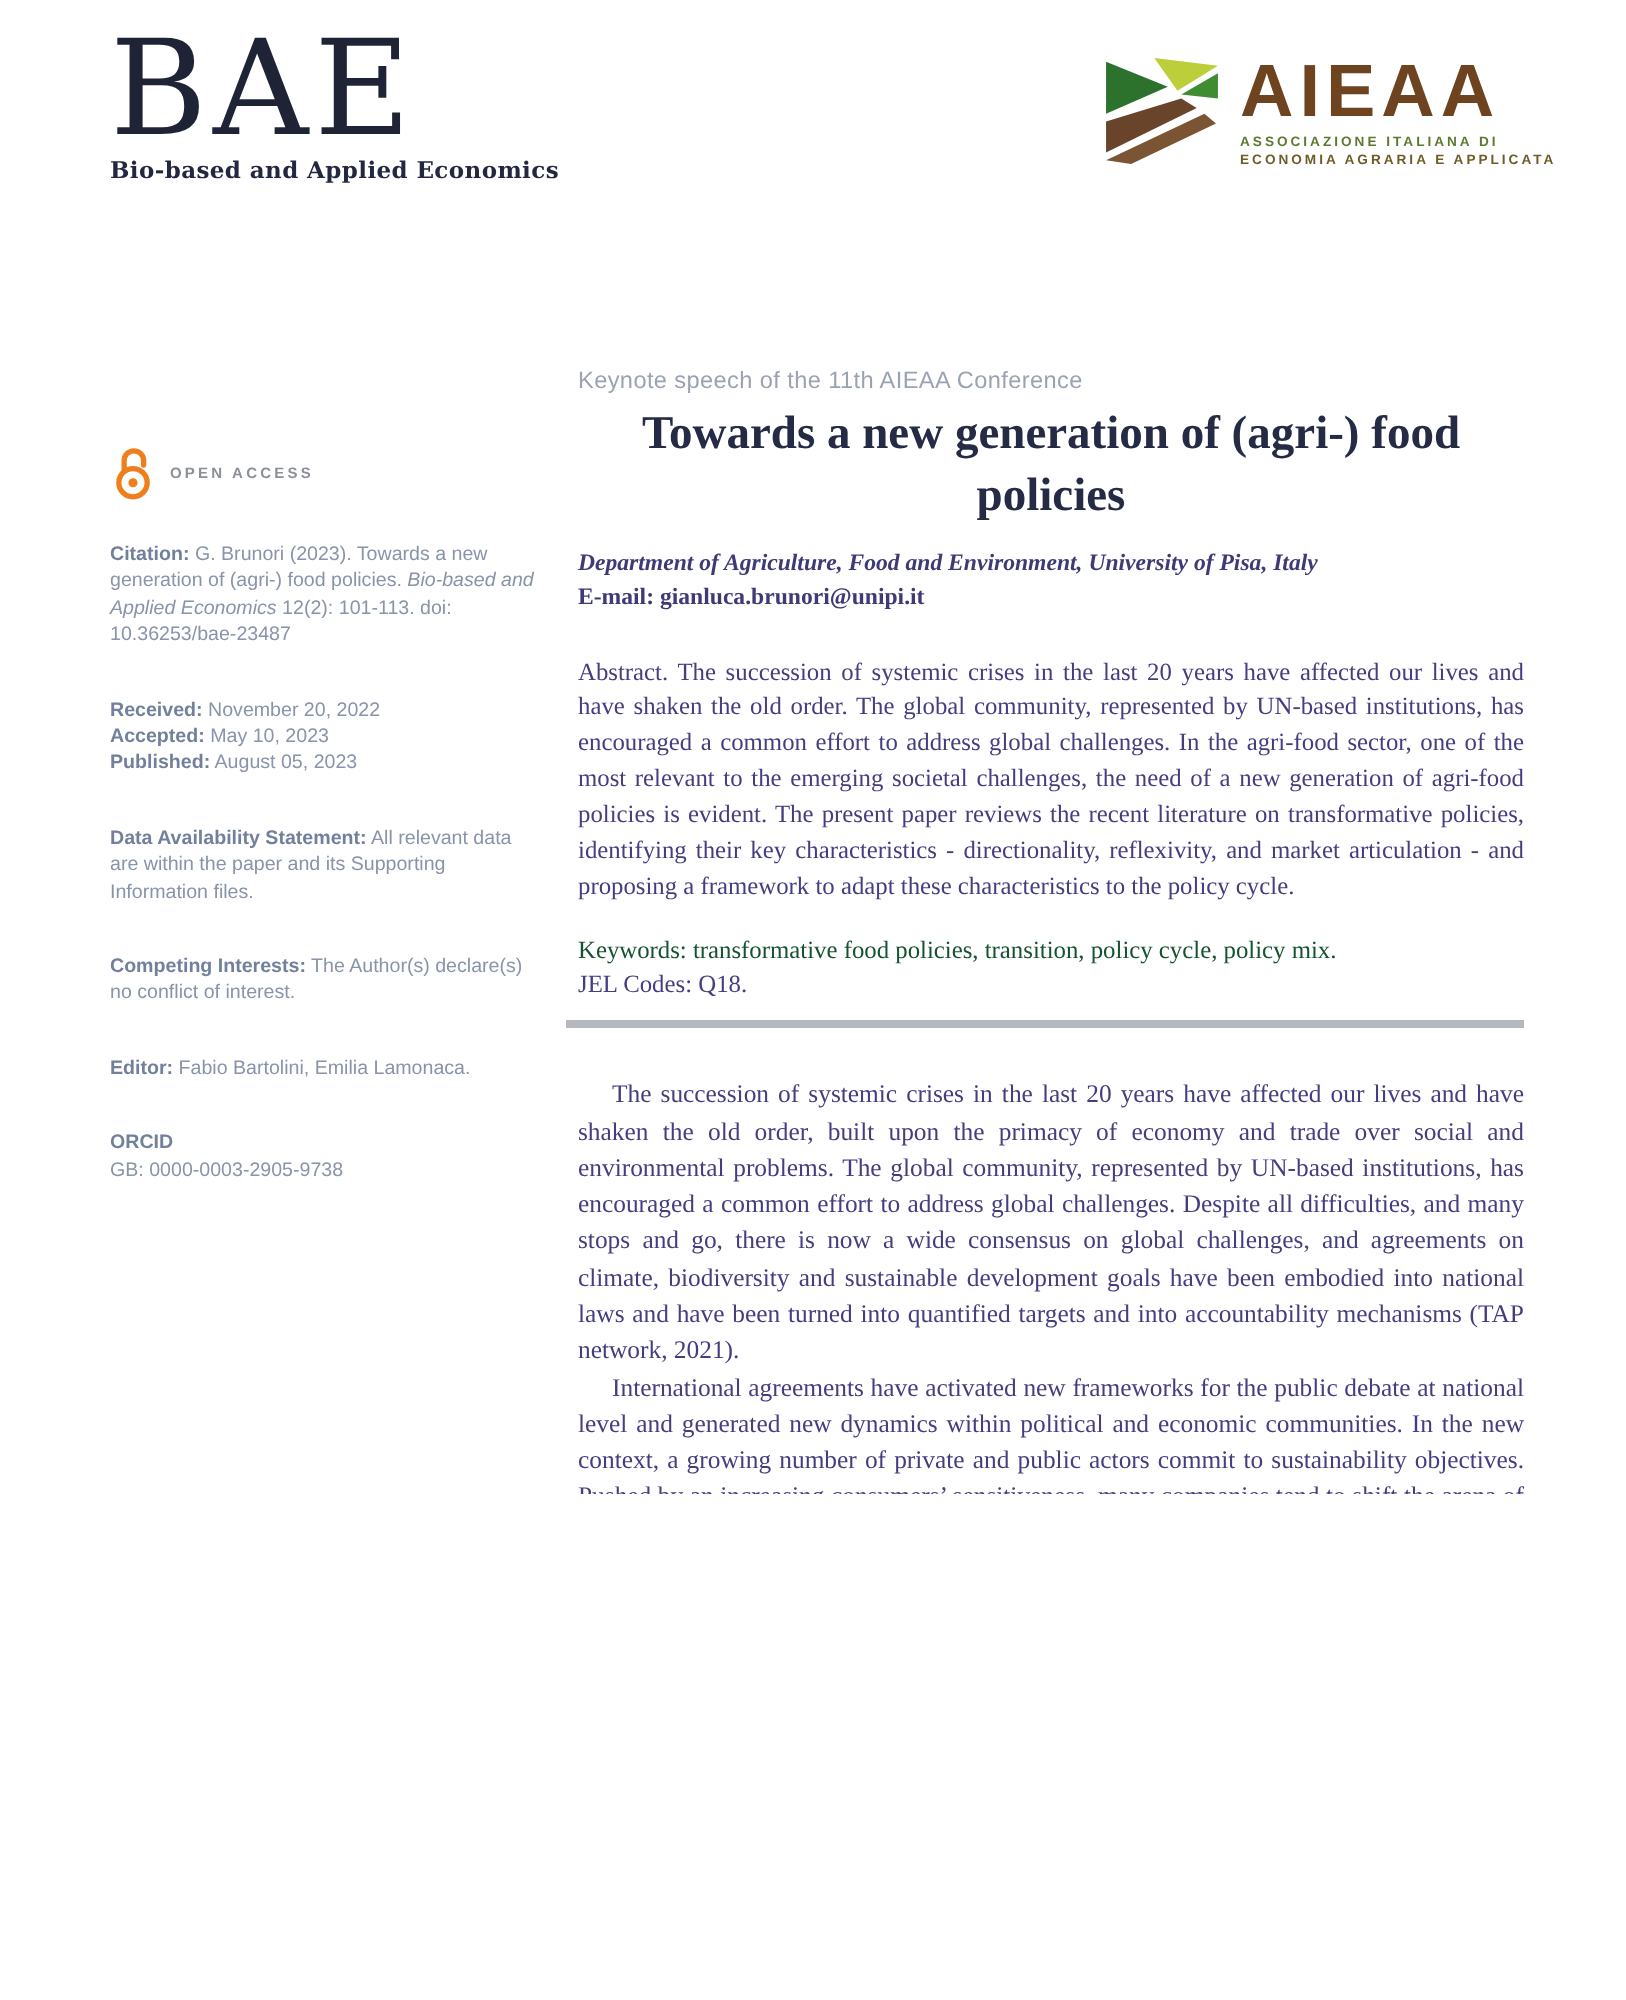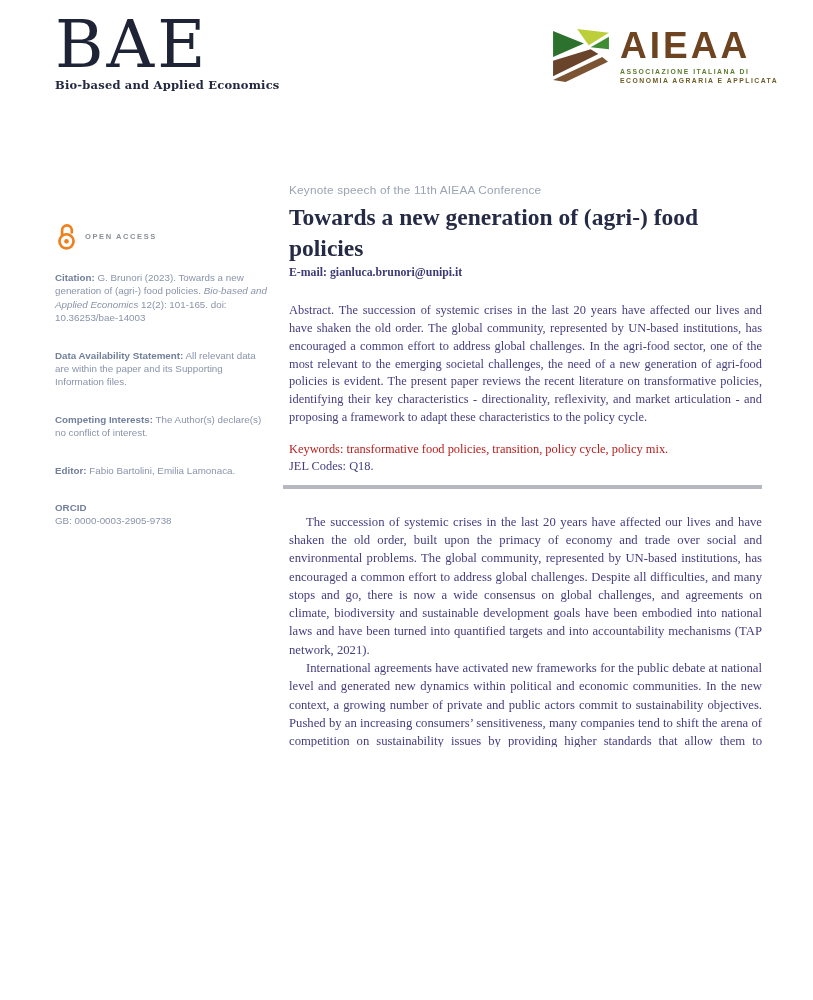--- a/index.html
+++ b/index.html
@@ -48,37 +48,37 @@
   .it { font-style:italic; }
 
   
   .main { position:absolute; left:289px; top:183px; width:473px; }
   .kicker {
     font-family:"Liberation Sans", sans-serif; font-size:11.8px;
     color:#9ba3b3; letter-spacing:0.2px;
   }
   .title {
     font-size:23.5px; font-weight:bold; color:#262b45;
-    line-height:1.32; margin-top:5px;
+    line-height:1.32; margin-top:5px;text-align:center;
   }
   .author {
     margin-top:30px; font-variant:small-caps; font-size:14.5px;
     letter-spacing:0.6px; color:#2d3252; font-weight:600;
   }
   .affil {
     margin-top:9px; font-style:italic; font-weight:bold;
     font-size:11.8px; color:#3e3a76; line-height:1.4;
   }
   .email { font-size:11.8px; font-weight:bold; color:#3e3a76; margin-top:1px; }
   .abstract {
     margin-top:22px; font-size:12.4px; line-height:1.44;
     text-align:justify; color:#443d7f;
   }
   .bold { font-weight:normal; }
-  .kw { margin-top:14px; font-size:12.4px; line-height:1.4; color:#b91c1c; }
+  .kw { margin-top:14px; font-size:12.4px; line-height:1.4; color:#14532d; }
   .jel { font-size:12.4px; line-height:1.4; color:#443d7f; }
   .divider { margin-top:9px; margin-left:-6px; width:479px; height:4px; background:#b5b8be; }
   .sec-head {
     margin-top:50px; text-align:center; font-size:12.8px;
     letter-spacing:0.4px; color:#3b3570; font-weight:500;
   }
   .body-para {
     font-size:12.7px; line-height:1.44; text-align:justify;
     color:#443d7f; text-indent:17px;
   }
@@ -114,23 +114,28 @@
     <div class="oa">
       <svg class="oa-icon" viewBox="0 0 26 32" xmlns="http://www.w3.org/2000/svg">
         <path d="M8,14 V9 a5.5,5.5 0 0 1 11,0 v2.5" stroke="#ef7f1c" stroke-width="3" fill="none" stroke-linecap="round"></path>
         <circle cx="13" cy="21.5" r="8" stroke="#ef7f1c" stroke-width="3" fill="none"></circle>
         <circle cx="13" cy="21.5" r="2.6" fill="#ef7f1c"></circle>
       </svg>
       <span class="oa-label">OPEN ACCESS</span>
     </div>
 
     <div class="sb-block sb-gap">
-      <span class="sb-label">Citation:</span><span> G. Brunori (2023). Towards a new generation of (agri-) food policies. </span><span class="it">Bio-based and Applied Economics</span><span> 12(2): 101-165. doi: 10.36253/bae-14003</span>
+      <span class="sb-label">Citation:</span><span> G. Brunori (2023). Towards a new generation of (agri-) food policies. </span><span class="it">Bio-based and Applied Economics</span><span> 12(2): 101-113. doi: 10.36253/bae-23487</span>
     </div>
 
+    <div class="sb-block sb-gap">
+      <div><span class="sb-label">Received:</span><span> November 20, 2022</span></div>
+      <div><span class="sb-label">Accepted:</span><span> May 10, 2023</span></div>
+      <div><span class="sb-label">Published:</span><span> August 05, 2023</span></div>
+    </div>
 
     <div class="sb-block sb-gap">
       <span class="sb-label">Data Availability Statement:</span><span> All relevant data are within the paper and its Supporting Information files.</span>
     </div>
 
     <div class="sb-block sb-gap">
       <span class="sb-label">Competing Interests:</span><span> The Author(s) declare(s) no conflict of interest.</span>
     </div>
 
     <div class="sb-block sb-gap">
@@ -144,20 +149,21 @@
 
   </div>
 
   <div class="main">
 
     <div class="kicker">Keynote speech of the 11th AIEAA Conference</div>
 
     <h1 class="title">Towards a new generation of (agri-) food policies</h1>
 
 
+    <div class="affil">Department of Agriculture, Food and Environment, University of Pisa, Italy</div>
 
     <div class="email">
       <span>E-mail:</span><span> gianluca.brunori@unipi.it</span>
     </div>
 
     <p class="abstract">
       <span class="bold">Abstract.</span><span> The succession of systemic crises in the last 20 years have affected our lives and have shaken the old order. The global community, represented by UN-based institutions, has encouraged a common effort to address global challenges. In the agri-food sector, one of the most relevant to the emerging societal challenges, the need of a new generation of agri-food policies is evident. The present paper reviews the recent literature on transformative policies, identifying their key characteristics - directionality, reflexivity, and market articulation - and proposing a framework to adapt these characteristics to the policy cycle.</span>
     </p>
 
     <div class="kw">

